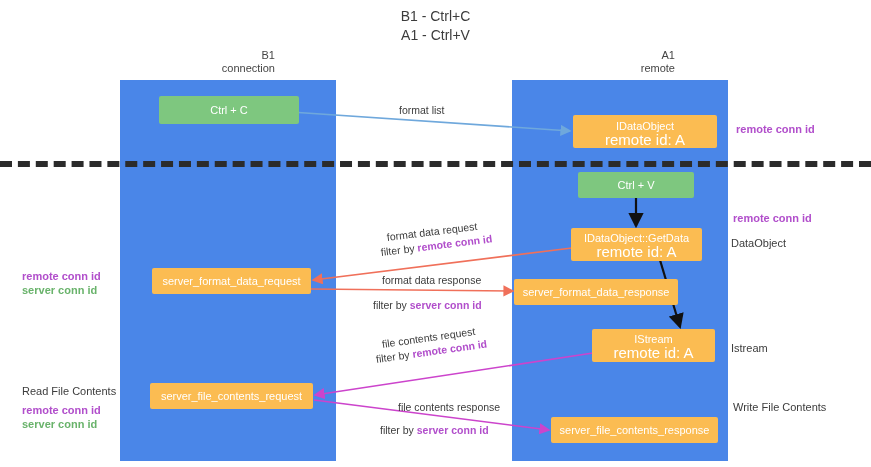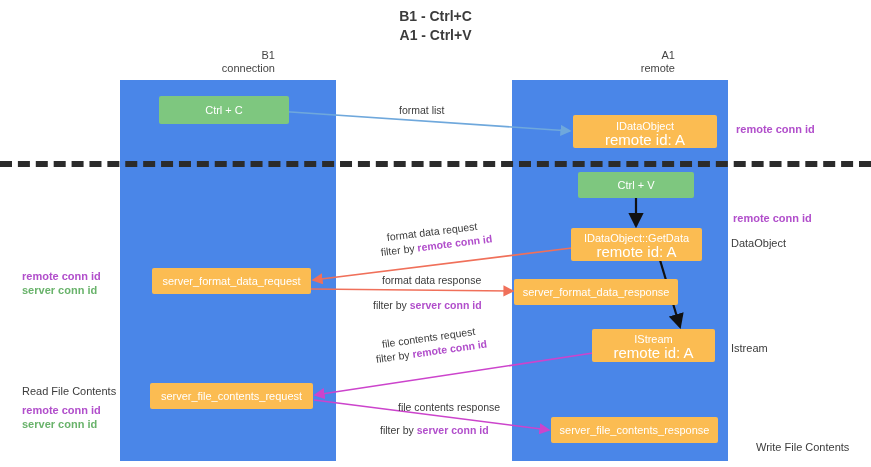--- a/index.html
+++ b/index.html
@@ -29,21 +29,20 @@
   }
   .title {
     position: absolute;
     left: 0; right: 0;
     top: 7px;
     text-align: center;
     font-size: 14px;
     color: #3c3c3c;
     line-height: 19px;
     white-space: pre-line;
-    font-weight: bold;
   }
   .box {
     position: absolute;
     border-radius: 2px;
     display: flex;
     flex-direction: column;
     align-items: center;
     justify-content: center;
     color: #ffffff;
     font-size: 11px;
@@ -127,21 +126,21 @@
 
     <line x1="660" y1="260" x2="680" y2="327" stroke="#111111" stroke-width="2.2" marker-end="url(#ah-black)"></line>
 
     <line x1="593" y1="353" x2="315" y2="395" stroke="#cc44cc" stroke-width="1.6" marker-end="url(#ah-mag)"></line>
 
     <line x1="314" y1="400" x2="549" y2="430" stroke="#cc44cc" stroke-width="1.6" marker-end="url(#ah-mag)"></line>
   </svg>
 
   <div class="dashline" style="top:161px;"></div>
 
-  <div class="box green" style="left:159px; top:96px; width:130px; height:28px;">
+  <div class="box green" style="left:159px; top:96px; width:140px; height:28px;">
     <span>Ctrl + C</span>
   </div>
 
   <div class="box orange" style="left:573px; top:115px; width:144px; height:33px;justify-content:flex-end;">
     <span>IDataObject</span>
     <span class="l2">remote id: A</span>
   </div>
 
   <div class="box green" style="left:578px; top:172px; width:116px; height:26px;">
     <span>Ctrl + V</span>
@@ -192,21 +191,21 @@
 
   <div class="flowlabel" style="left:398px; top:400px;">file contents response</div>
   <div class="flowlabel" style="left:380px; top:423px;">
     <span>filter by </span><b class="purple">server conn id</b>
   </div>
 
   <div class="sidelabel purple" style="left:736px; top:122px;">remote conn id</div>
   <div class="sidelabel purple" style="left:733px; top:211px;">remote conn id</div>
   <div class="sidelabel plain" style="left:731px; top:236px;">DataObject</div>
   <div class="sidelabel plain" style="left:731px; top:341px;">Istream</div>
-  <div class="sidelabel plain" style="left:733px; top:440px;margin-left:23px;">Write File Contents</div>
+  <div class="sidelabel plain" style="left:733px; top:400px;">Write File Contents</div>
 
   <div class="sidelabel purple" style="left:22px; top:269px;">remote conn id</div>
   <div class="sidelabel green" style="left:22px; top:283px;">server conn id</div>
 
   <div class="sidelabel plain" style="left:22px; top:384px;">Read File Contents</div>
   <div class="sidelabel purple" style="left:22px; top:403px;">remote conn id</div>
   <div class="sidelabel green" style="left:22px; top:417px;">server conn id</div>
 
 </div>
 

